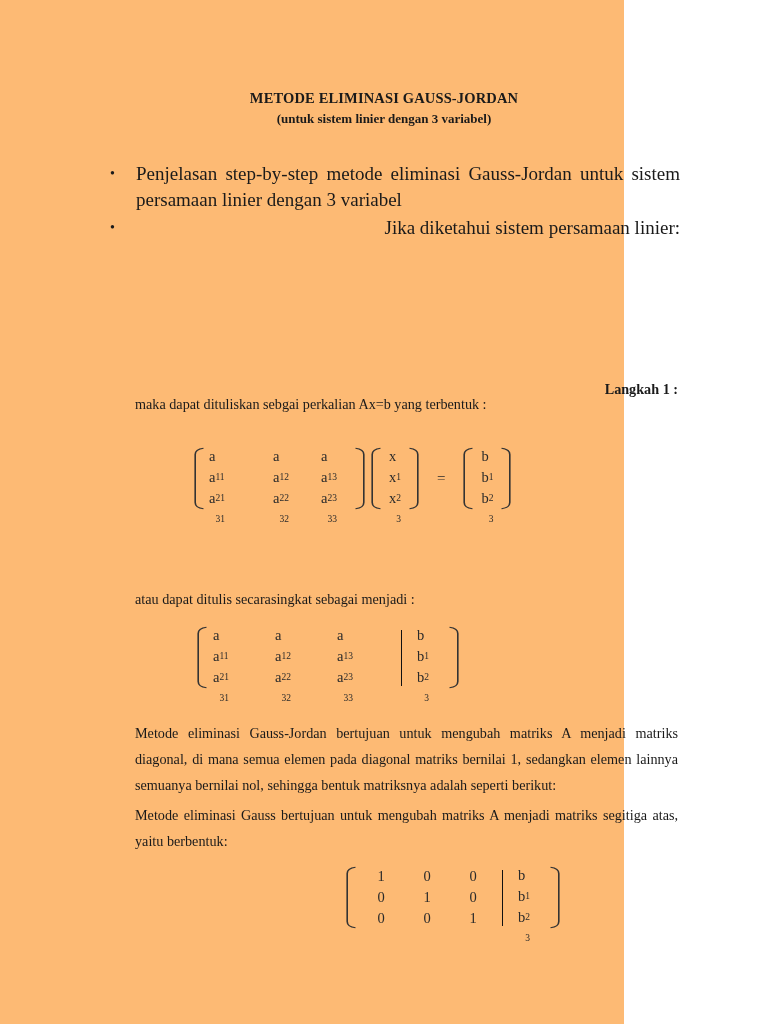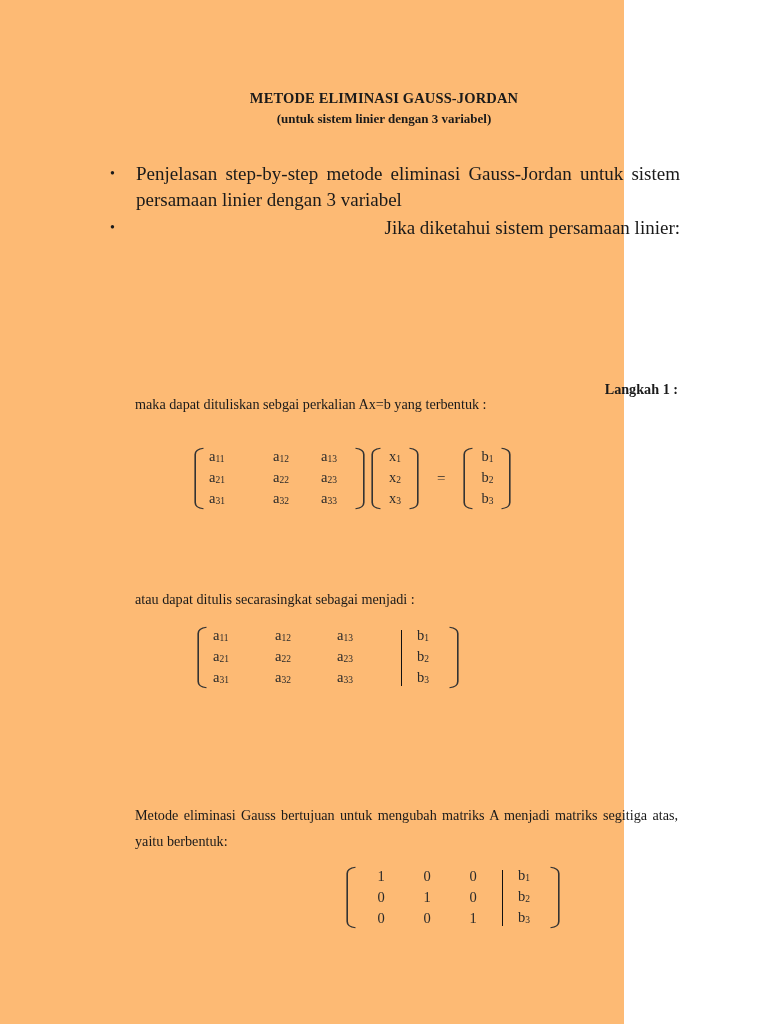--- a/index.html
+++ b/index.html
@@ -137,21 +137,21 @@
     padding: 0;
     color: #2a2a2a;
     text-align: center;
     vertical-align: middle;
     white-space: nowrap;
   }
   .mtable td sub {
     font-size: 9.5px;
     vertical-align: baseline;
     position: relative;
-    top: 1px;
+    top: 19px;
   }
 
   
   .m-a td { width: 48px; }
   .m-a td.c0 { text-align: left; padding-left: 3px; }
   
   .m-v td { width: 24px; margin-top: 44px; }
   
   .m-aug td.acell { width: 58px; text-align: left; padding-left: 4px; }
   .m-aug td.divider {
@@ -323,20 +323,21 @@
           </tbody>
         </table>
       <span class="brk right">
         <svg viewBox="0 0 11 100" preserveAspectRatio="none">
           <path d="M0.5,2 C6,3 8.8,6 8.8,12 L8.8,88 C8.8,94 6,97 0.5,98" fill="none" stroke="#333" stroke-width="1.6"></path>
         </svg>
       </span>
     </span>
   </div>
 
+  <div class="body-text" id="para-gj">Metode eliminasi Gauss-Jordan bertujuan untuk mengubah matriks A menjadi matriks diagonal, di mana semua elemen pada diagonal matriks bernilai 1, sedangkan elemen lainnya semuanya bernilai nol, sehingga bentuk matriksnya adalah seperti berikut:</div>
   <div class="body-text" id="para-gauss">Metode eliminasi Gauss bertujuan untuk mengubah matriks A menjadi matriks segitiga atas, yaitu berbentuk:</div>
 
   <div class="matrix-group" id="matrix-identity">
     <span class="bracketed">
       <span class="brk left">
         <svg viewBox="0 0 11 100" preserveAspectRatio="none">
           <path d="M10.5,2 C5,3 2.2,6 2.2,12 L2.2,88 C2.2,94 5,97 10.5,98" fill="none" stroke="#333" stroke-width="1.6"></path>
         </svg>
       </span>
       <table class="mtable m-id">

